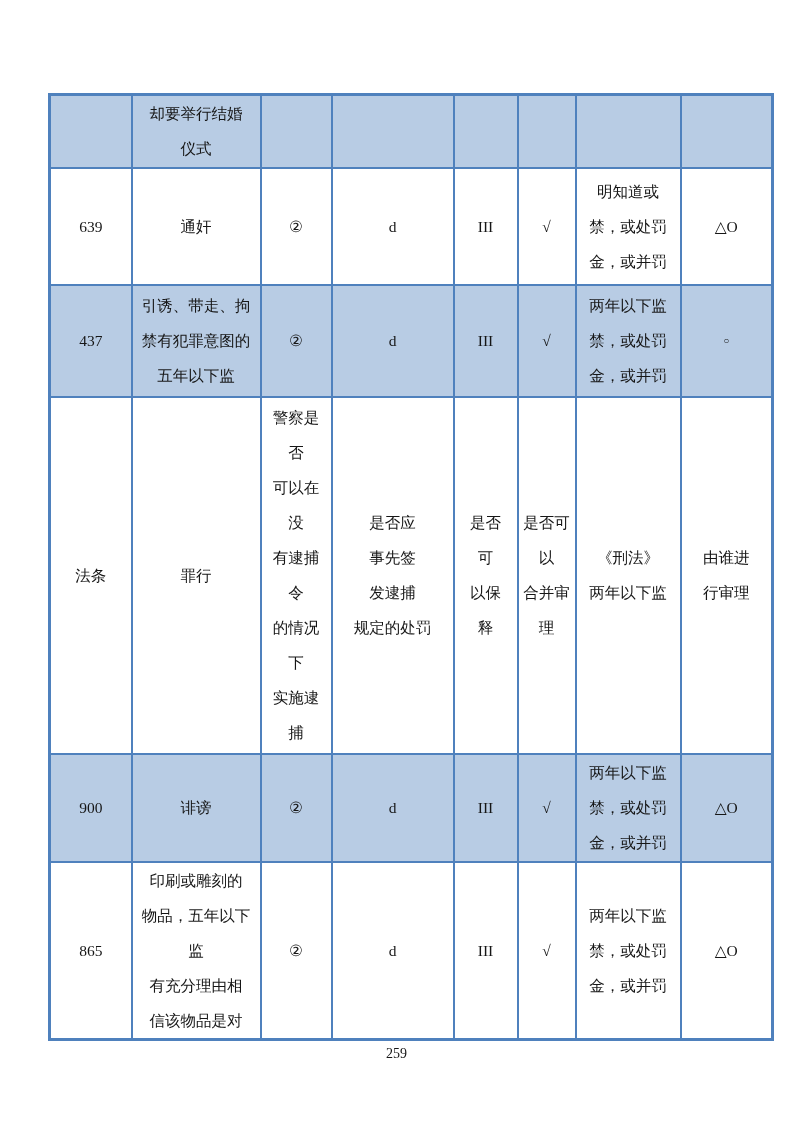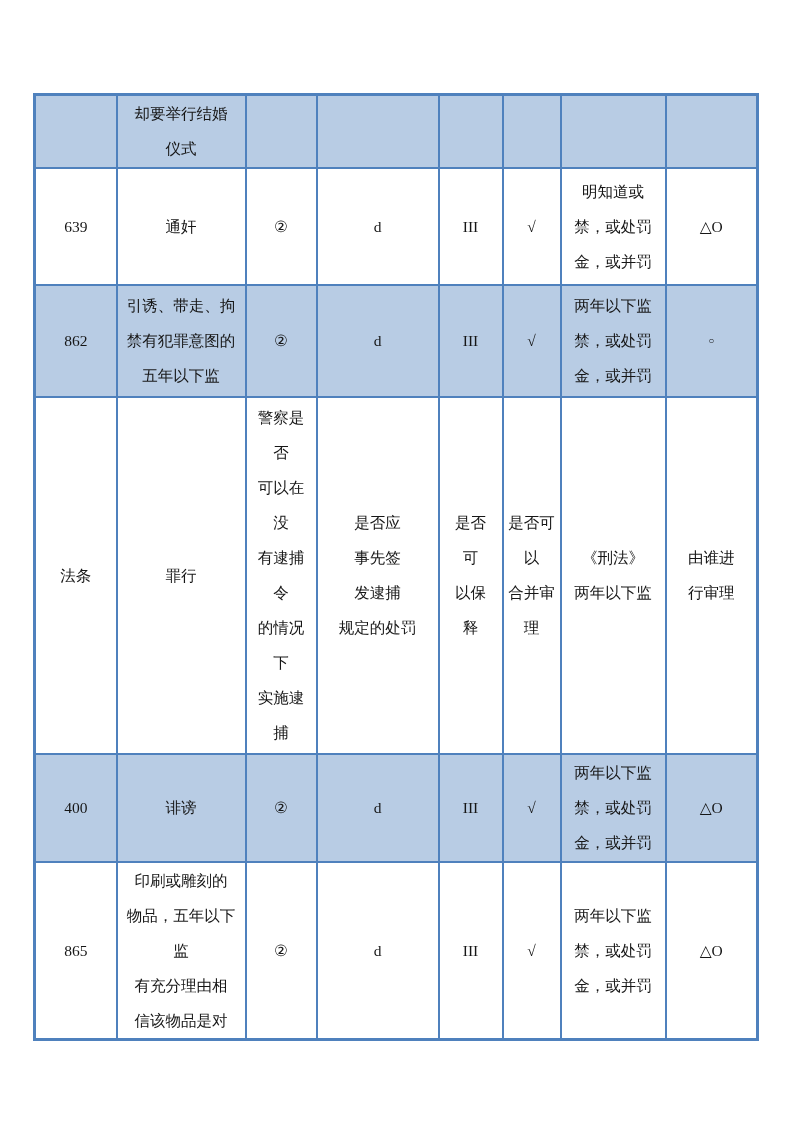--- a/index.html
+++ b/index.html
@@ -17,21 +17,21 @@
     position: relative;
     width: 793px;
     height: 1122px;
     background: #ffffff;
     overflow: hidden;
     font-family: "Liberation Serif", "DejaVu Serif", serif;
     color: var(--text-color);
   }
   table.law-table {
     position: absolute;
-    left: 33px;
+    left: 48px;
     top: 93px;
     width: 723px;
     table-layout: fixed;
     border-collapse: collapse;
     border: 3px solid var(--border-color);
   }
   table.law-table td,
   table.law-table th {
     border: 2px solid var(--border-color);
     padding: 0 2px;
@@ -94,21 +94,21 @@
           <td>②</td>
           <td>d</td>
           <td>III</td>
           <td>√</td>
           <td>明知道或
 禁，或处罚
 金，或并罚</td>
           <td>△O</td>
         </tr>
         <tr class="shaded" style="height: 112px;">
-          <td>862</td>
+          <td>437</td>
           <td>引诱、带走、拘
 禁有犯罪意图的
 五年以下监</td>
           <td>②</td>
           <td>d</td>
           <td>III</td>
           <td>√</td>
           <td>两年以下监
 禁，或处罚
 金，或并罚</td>
@@ -138,21 +138,21 @@
           <th>是否可
 以
 合并审
 理</th>
           <th>《刑法》
 两年以下监</th>
           <th>由谁进
 行审理</th>
         </tr>
         <tr class="shaded" style="height: 108px;">
-          <td>400</td>
+          <td>900</td>
           <td>诽谤</td>
           <td>②</td>
           <td>d</td>
           <td>III</td>
           <td>√</td>
           <td>两年以下监
 禁，或处罚
 金，或并罚</td>
           <td>△O</td>
         </tr>
@@ -166,13 +166,14 @@
           <td>d</td>
           <td>III</td>
           <td>√</td>
           <td>两年以下监
 禁，或处罚
 金，或并罚</td>
           <td>△O</td>
         </tr>
       </tbody>
   </table>
+  <div class="page-number">259</div>
 </div>
 
 </body></html>

